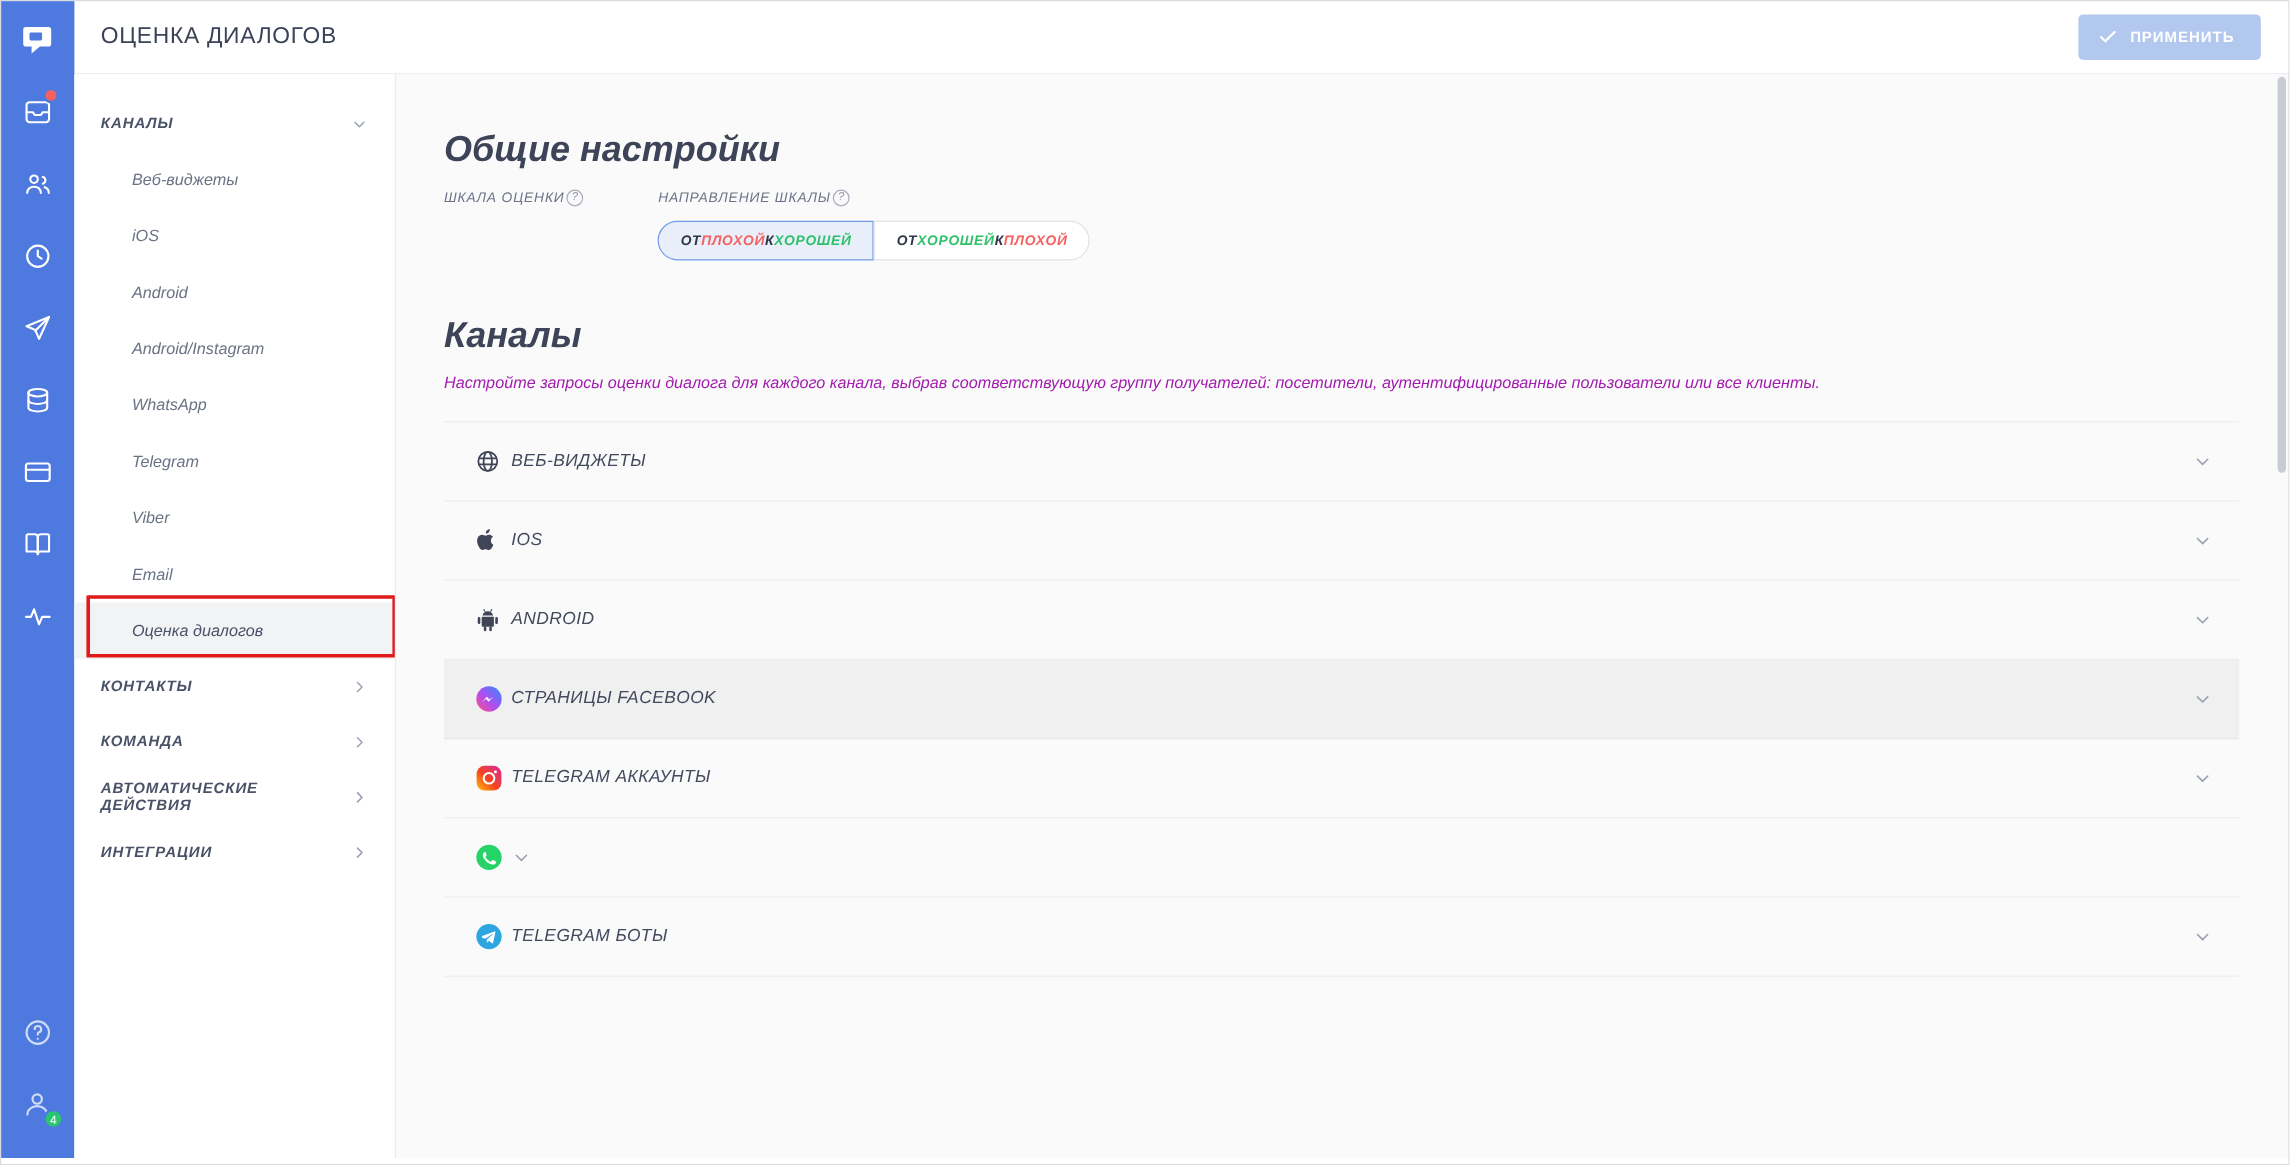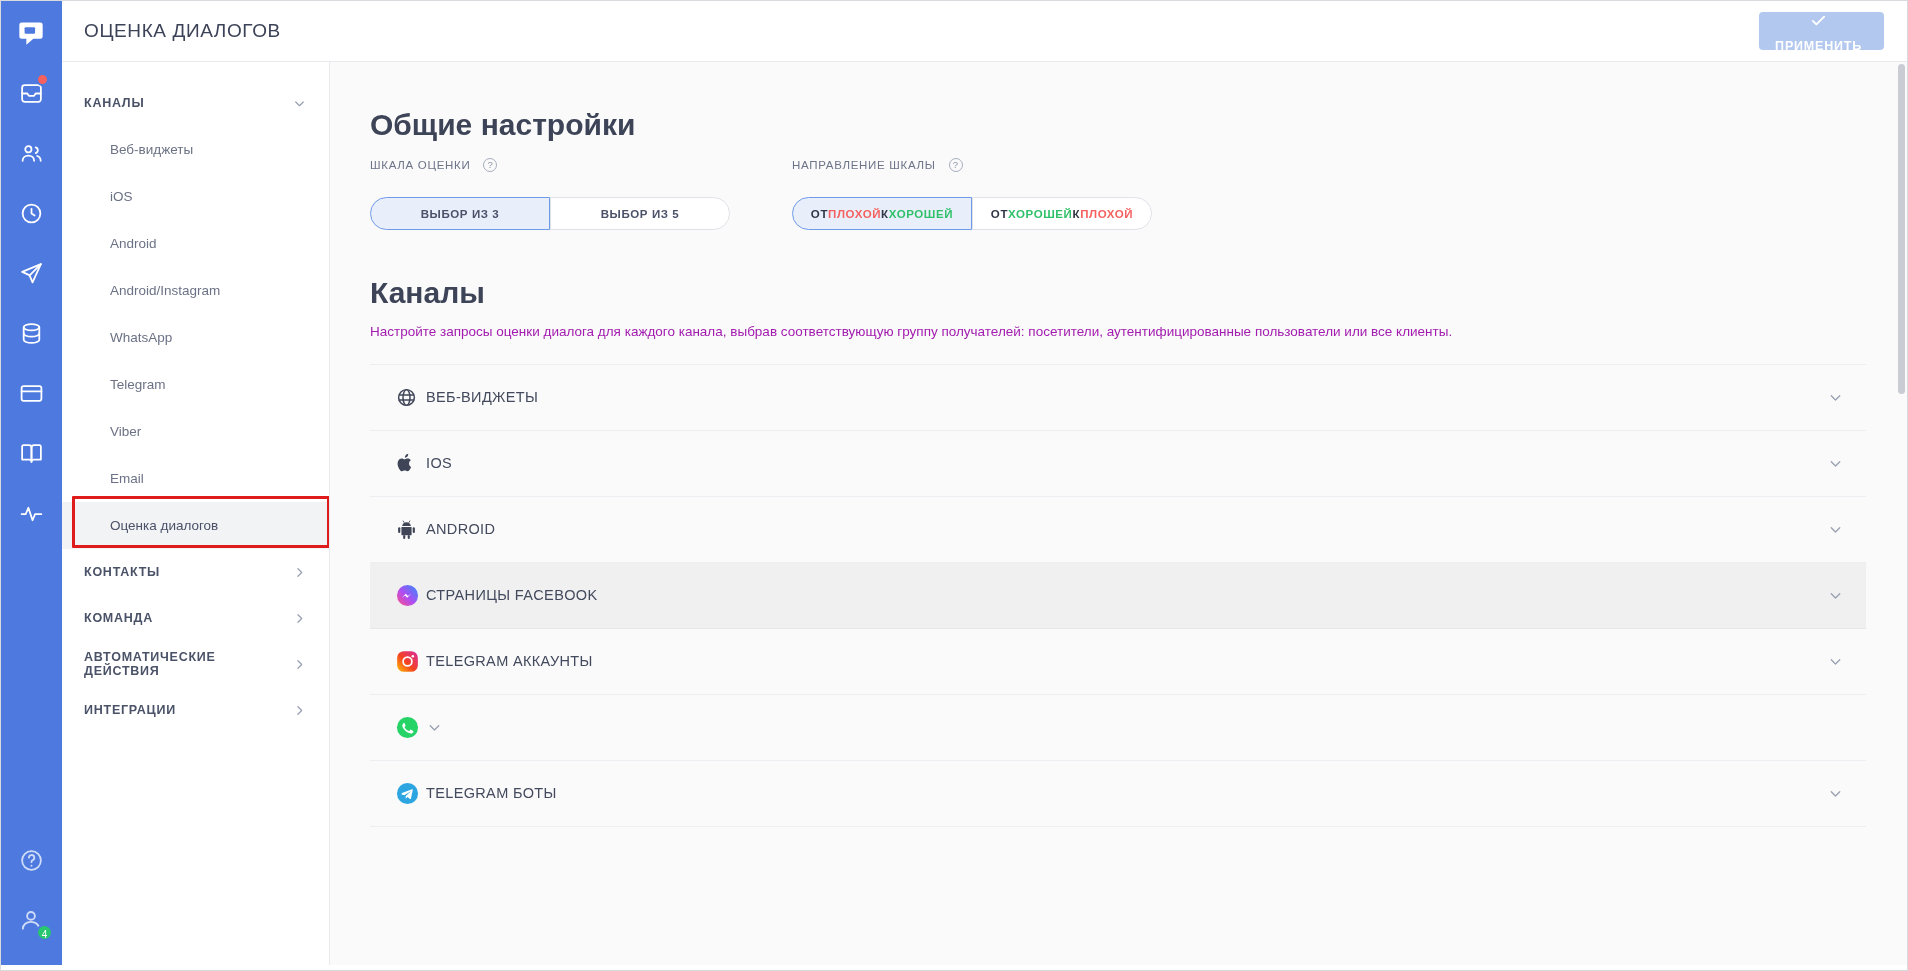--- a/index.html
+++ b/index.html
@@ -61,26 +61,25 @@
     font-family: "Liberation Sans", sans-serif;
   }
   .apply-btn {
     background: #b3c8ee; color: #ffffff;
     border: none; border-radius: 4px;
     height: 38px; padding: 0 22px 0 16px;
     display: flex; align-items: center; gap: 10px;
     font-size: 12.5px; letter-spacing: .8px; font-weight: 700;
     font-family: "Liberation Sans", sans-serif;
     cursor: pointer;
-    flex-direction: column;
   }
   .apply-btn svg { display:block; }
 
   
-  .body-split { flex: 1 1 auto; display: flex; min-height: 0; }
+  .body-split { flex: 1 1 auto; display: flex; min-height: 0; font-style: italic; }
 
   
   .side {
     width: 268px; flex: 0 0 268px;
     background: #ffffff;
     border-right: 1px solid #e8eaee;
     padding-top: 18px;
     position: relative;
     overflow: hidden;
   }
@@ -123,22 +122,22 @@
   }
   .h2 {
     font-size: 30px; font-weight: 700; color: #3d4457;
     font-family: "Liberation Sans", sans-serif;
     margin-bottom: 16px;
   }
   .settings-row { display: flex; gap: 62px; margin-bottom: 46px; }
   .field-label {
     font-size: 11.5px; letter-spacing: .7px; color: #6d7488;
     font-family: "Liberation Sans", sans-serif;
-    display: flex; align-items: center; gap: 13px;
-    margin-bottom: 25px;
+    display: flex; align-items: center; gap: 2px;
+    margin-bottom: 12px;
   }
   .q-icon {
     width: 14px; height: 14px; border-radius: 50%;
     border: 1px solid #a7adbd; color:#8d94a6;
     font-size: 9.5px; line-height: 12px; text-align: center;
     font-family: "Liberation Sans", sans-serif;
   }
   .seg { display: flex; }
   .seg-btn {
     height: 33px; padding: 0 26px;
@@ -373,28 +372,20 @@
       <div class="main">
 
         <div class="h2">Общие настройки</div>
 
         <div class="settings-row">
 
           <div>
             <div class="field-label">
               <span>ШКАЛА ОЦЕНКИ</span>
               <span class="q-icon">?</span>
-            </div>
-            <div class="seg">
-              <div class="seg-btn sel" style="width:180px">
-                <span>ВЫБОР ИЗ 3</span>
-              </div>
-              <div class="seg-btn" style="width:180px">
-                <span>ВЫБОР ИЗ 5</span>
-              </div>
             </div>
           </div>
 
           <div>
             <div class="field-label">
               <span>НАПРАВЛЕНИЕ ШКАЛЫ</span>
               <span class="q-icon">?</span>
             </div>
             <div class="seg">
               <div class="seg-btn sel" style="width:180px">

